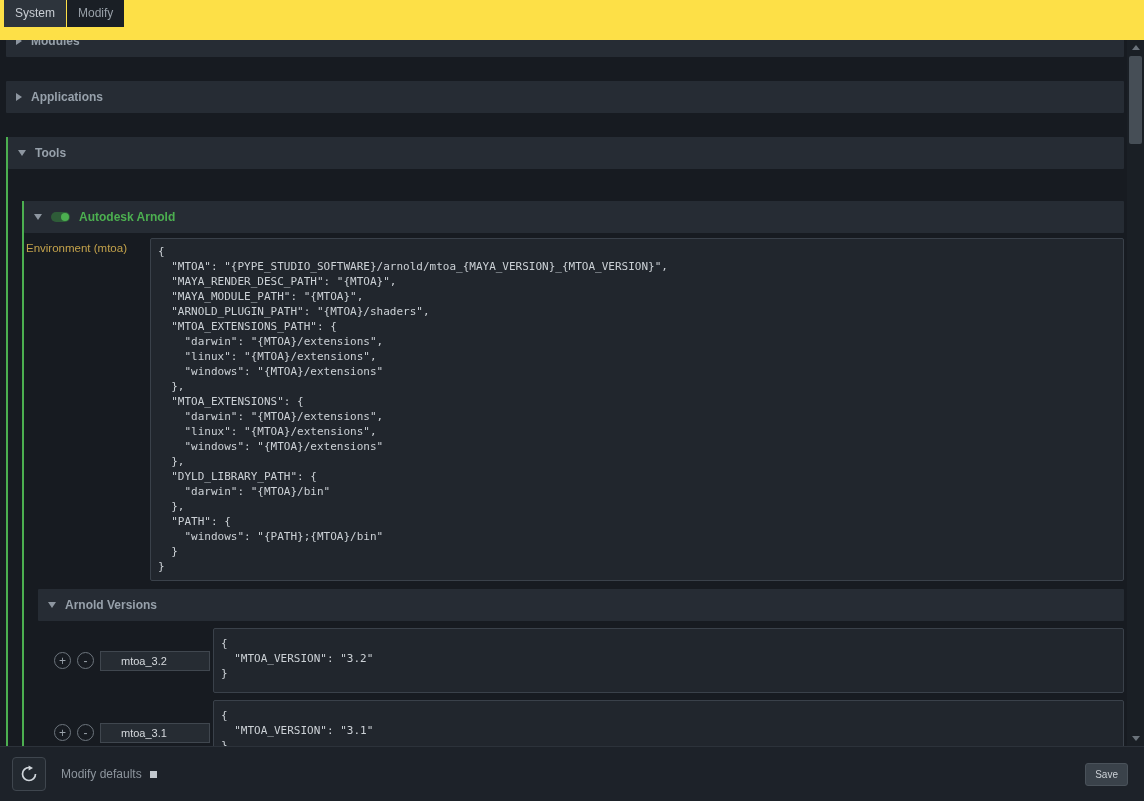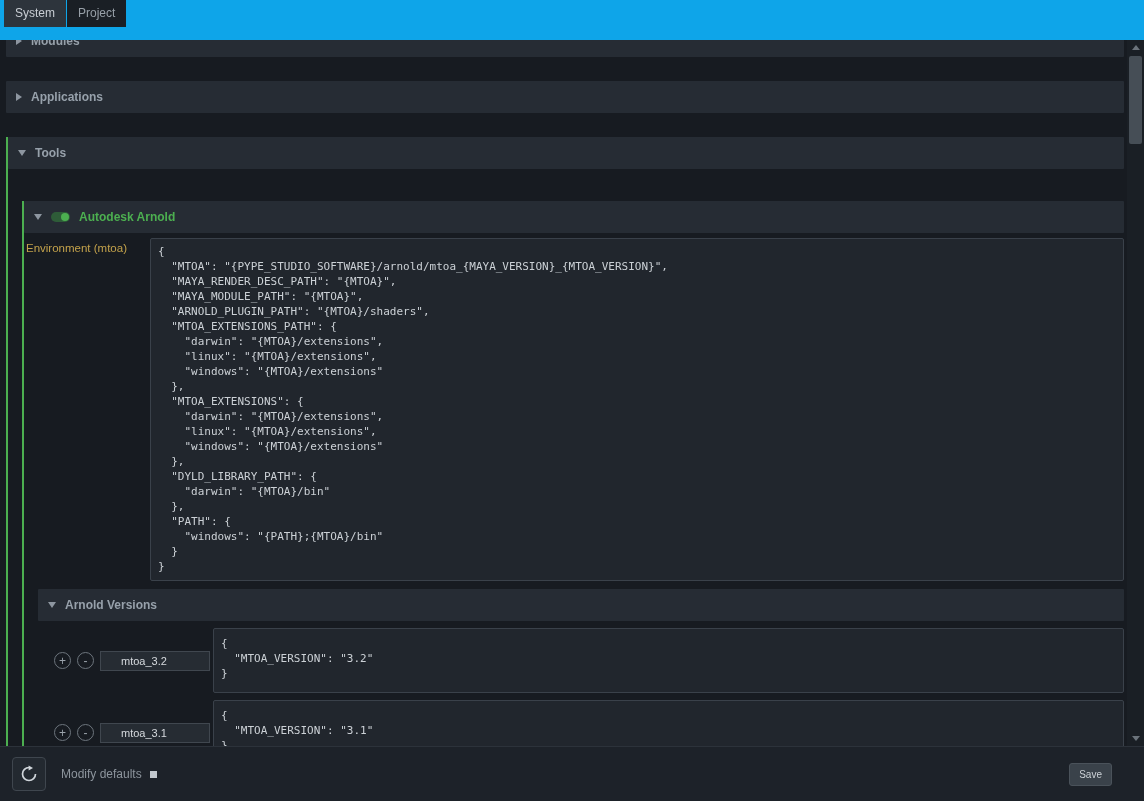--- a/index.html
+++ b/index.html
@@ -6,21 +6,21 @@
   html,body { width:1144px; height:801px; overflow:hidden; }
   body {
     background:#171b21;
     font-family:"Liberation Sans","DejaVu Sans",sans-serif;
     font-size:12px;
     color:#a9b1b9;
   }
   .app { display:flex; flex-direction:column; width:1144px; height:801px; }
 
   
-  .tabbar { flex:0 0 30px; background:#0ea5e9; display:flex; align-items:flex-start; padding:0 0 13px 4px; }
+  .tabbar { flex:0 0 30px; background:#fde047; display:flex; align-items:flex-start; padding:0 0 13px 4px; }
   .tab { padding:6px 11px 7px; font-size:12px; color:#98a0a8; background:#1a1f25; margin-right:1px; cursor:pointer; }
   .tab.active { background:#2d343c; color:#c9ced4; }
 
   
   .body-row { flex:1; display:flex; min-height:0; background:#171b21; }
   .scroll-area { flex:1; overflow:hidden; padding:0 3px 0 6px; }
 
   .block { margin-bottom:8px;margin-top:24px; }
   .block.partial { margin-top:-15px; }
   .block.lined { border-left:2px solid var(--color-accent-green,#4caf50); }
@@ -66,37 +66,37 @@
   
   .scrollbar { flex:0 0 17px; background:#1a1f25; position:relative; }
   .sb-arrow { position:absolute; left:0; right:0; height:15px; display:flex; align-items:center; justify-content:center; cursor:pointer; }
   .sb-arrow.up { top:0; }
   .sb-arrow.down { bottom:0; }
   .sb-arrow.up::after { content:""; border-bottom:5px solid #6b737b; border-left:4px solid transparent; border-right:4px solid transparent; }
   .sb-arrow.down::after { content:""; border-top:5px solid #6b737b; border-left:4px solid transparent; border-right:4px solid transparent; }
   .sb-thumb { position:absolute; top:16px; left:2px; right:2px; height:88px; background:#464e56; border-radius:2px; cursor:pointer; }
 
   
-  .footer { flex:0 0 55px; background:#1d2229; border-top:1px solid #2c323a; display:flex; align-items:center; padding:0 32px 0 12px; }
+  .footer { flex:0 0 55px; background:#1d2229; border-top:1px solid #2c323a; display:flex; align-items:center; padding:0 16px 0 12px; }
   .refresh-btn { width:34px; height:34px; border:1px solid #3f464e; border-radius:4px; background:#232930;
     display:flex; align-items:center; justify-content:center; cursor:pointer; }
   .modify-label { margin-left:15px; color:#8d959d; font-size:12px; }
   .modify-square { width:7px; height:7px; background:#c2c8ce; display:inline-block; margin-left:8px; cursor:pointer; }
   .spacer { flex:1; }
   .save-btn { height:23px; padding:0 9px; background:#3a424a; border:1px solid #4a525a; border-radius:3px;
     color:#ccd1d6; font-size:10px; cursor:pointer; font-family:"Liberation Sans",sans-serif; }
 </style>
 </head>
 <body>
 
 <div class="app">
 
   <div class="tabbar">
     <div class="tab active">System</div>
-    <div class="tab">Project</div>
+    <div class="tab">Modify</div>
   </div>
 
   <div class="body-row">
     <div class="scroll-area">
 
       <section class="block partial">
         <div class="sec-header">
           <span class="tri right"></span>
           <span class="sec-label">Modules</span>
         </div>

